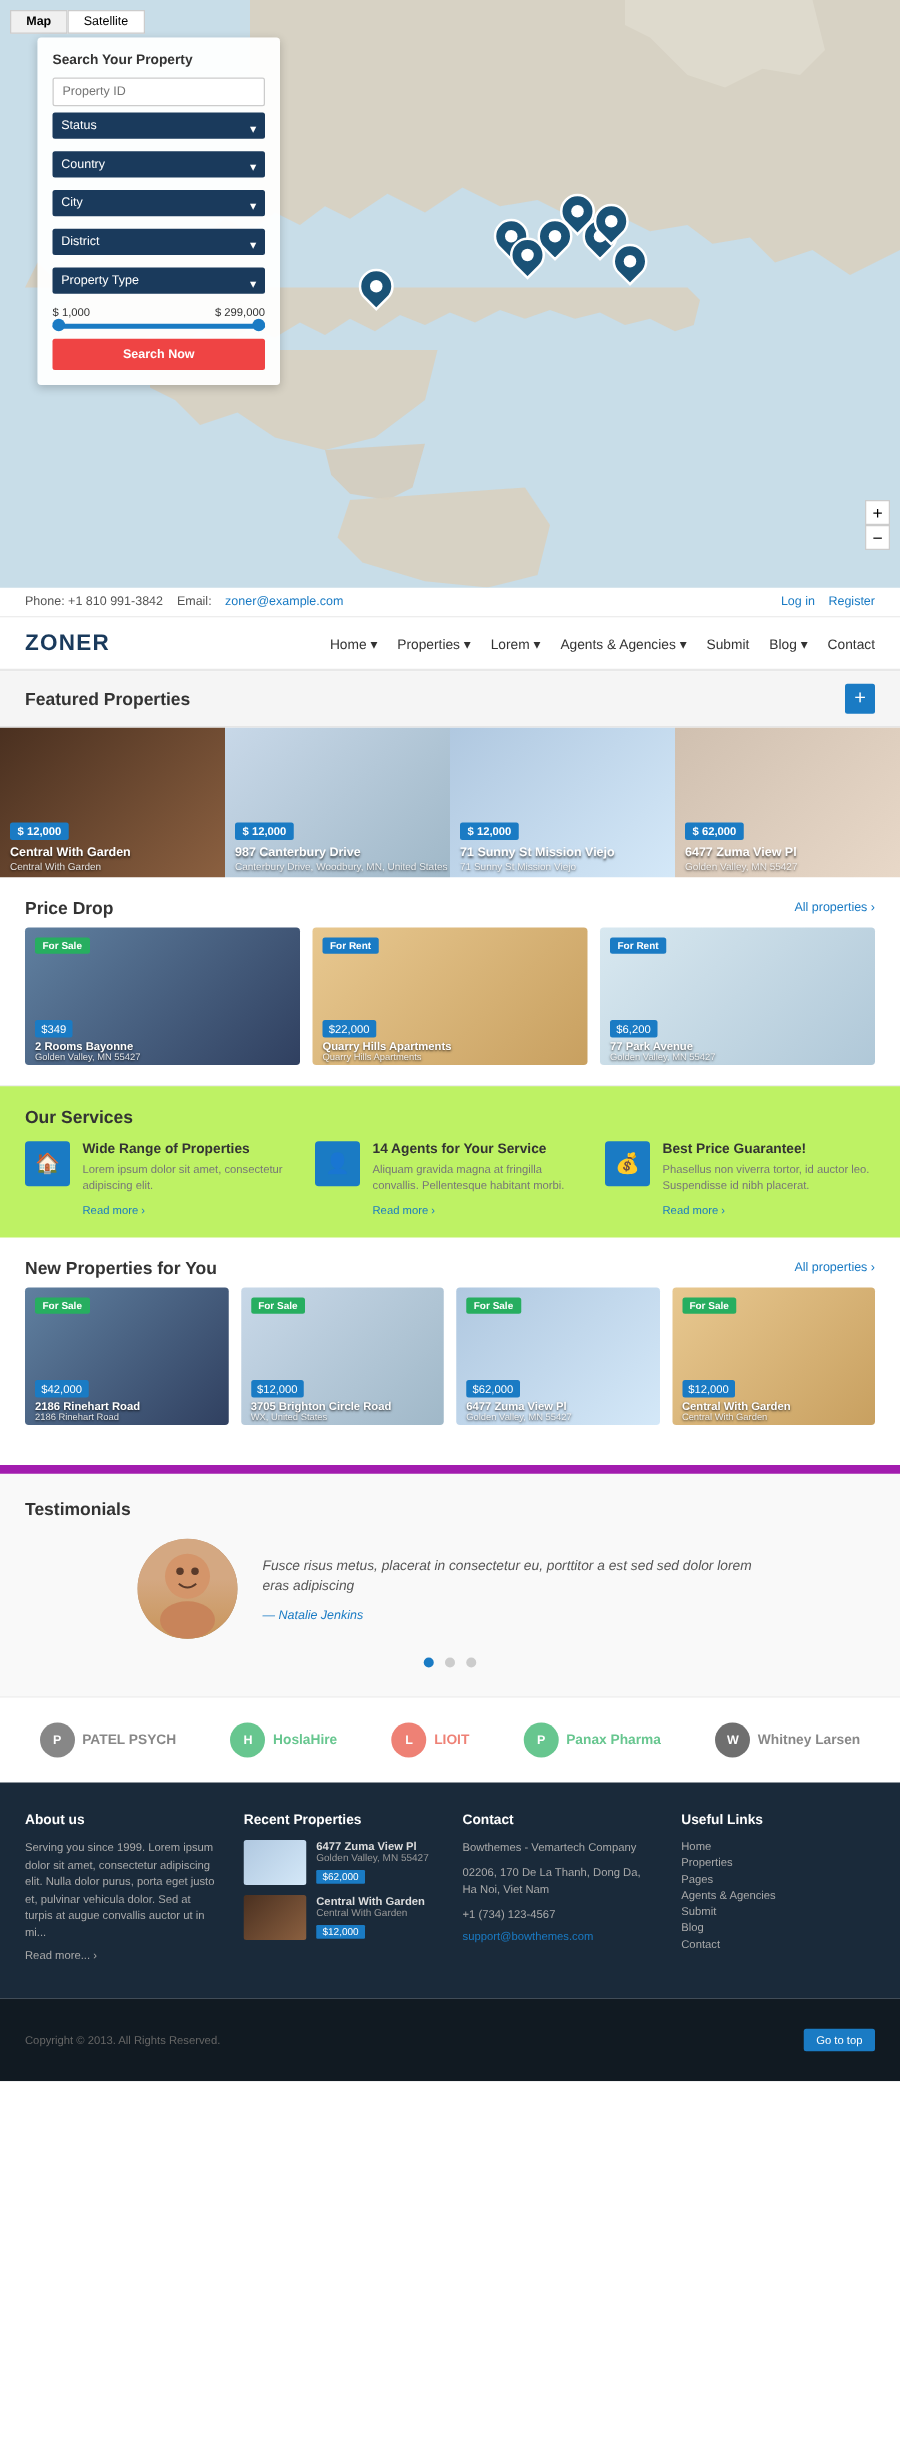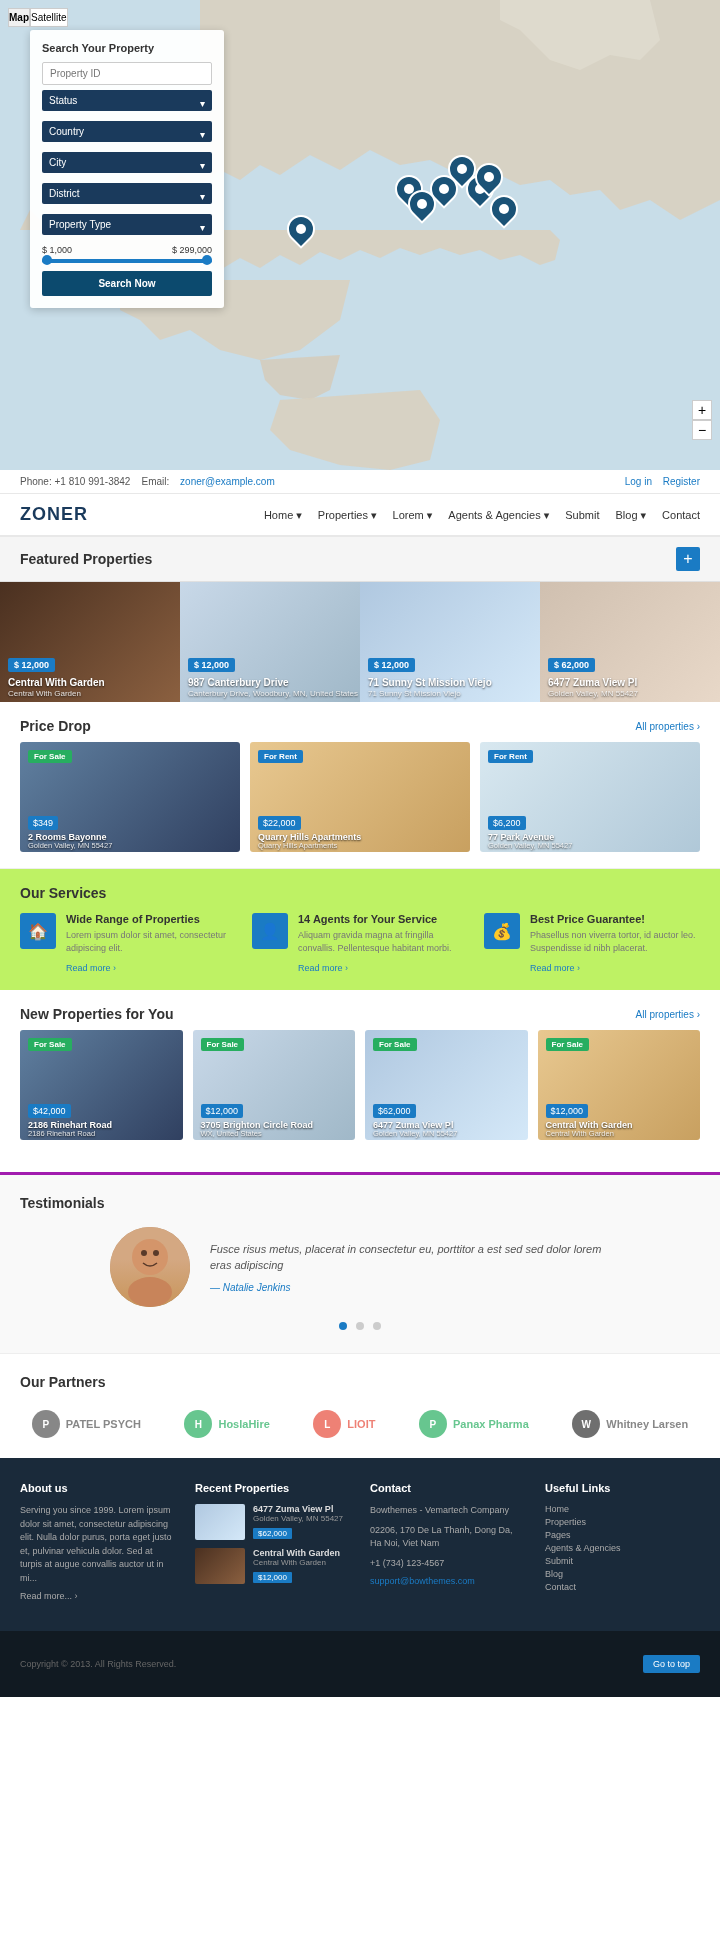--- a/index.html
+++ b/index.html
@@ -126,39 +126,39 @@
       right: 0;
       top: -4px;
       width: 10px;
       height: 10px;
       background: #1a7bc4;
       border-radius: 50%;
     }
     .search-btn {
       width: 100%;
       padding: 7px;
-      background: #0c4a6e;
+      background: #ef4444;
       color: #fff;
       border: none;
       border-radius: 2px;
       font-size: 10px;
       font-weight: bold;
       cursor: pointer;
       text-align: center;
     }
 
     
     .map-type-btns {
       position: absolute;
       top: 8px;
       left: 8px;
       display: flex;
     }
     .map-type-btn {
-      padding: 3px 0;
+      padding: 3px 12px;
       font-size: 10px;
       background: #fff;
       border: 1px solid #ccc;
       cursor: pointer;
     }
     .map-type-btn.active { background: #f0f0f0; font-weight: bold; }
 
     .map-zoom {
       position: absolute;
       bottom: 30px;
@@ -387,21 +387,21 @@
     .service-content p { font-size: 9px; color: #777; line-height: 1.4; margin-bottom: 6px; }
     .read-more { color: #1a7bc4; font-size: 9px; text-decoration: none; }
 
     
     .new-props-section { padding: 0 0 16px; }
 
     
     .testimonials-section {
       background: #f9f9f9;
       padding: 20px;
-      border-top: 3px solid #a21caf;
+      border-top: 7px solid #a21caf;
       border-bottom: 1px solid #eee;
     }
     .testimonials-section h2 { font-size: 14px; font-weight: bold; color: #333; margin-bottom: 16px; }
     .testimonial-content {
       display: flex;
       gap: 20px;
       align-items: center;
       max-width: 500px;
       margin: 0 auto;
     }
@@ -774,21 +774,20 @@
     </div>
   </div>
   <div class="testimonial-dots">
     <span class="dot active"></span>
     <span class="dot inactive"></span>
     <span class="dot inactive"></span>
   </div>
 </div>
 
 <div class="partners-section">
-  <h2>Our Partners</h2>
   <div class="partners-grid">
     <div class="partner-logo">
       <div class="partner-logo-icon" style="background:#555;">P</div>
       <span class="partner-name">PATEL PSYCH</span>
     </div>
     <div class="partner-logo">
       <div class="partner-logo-icon" style="background:#27ae60;">H</div>
       <span class="partner-name" style="color:#27ae60;">HoslaHire</span>
     </div>
     <div class="partner-logo">

